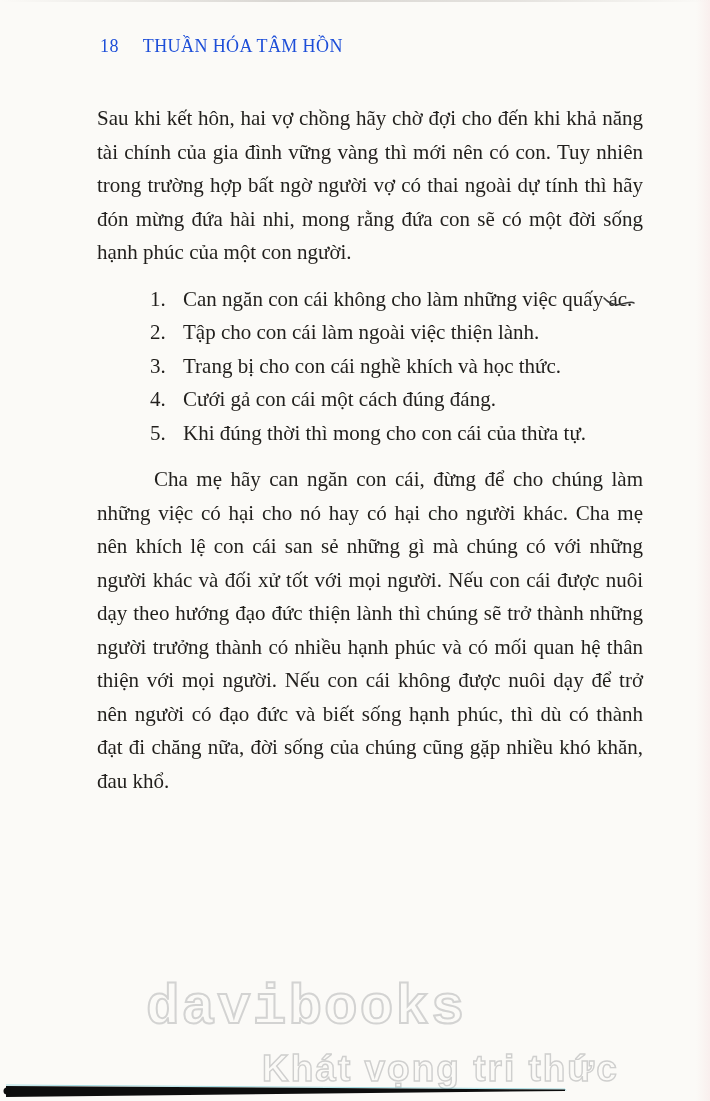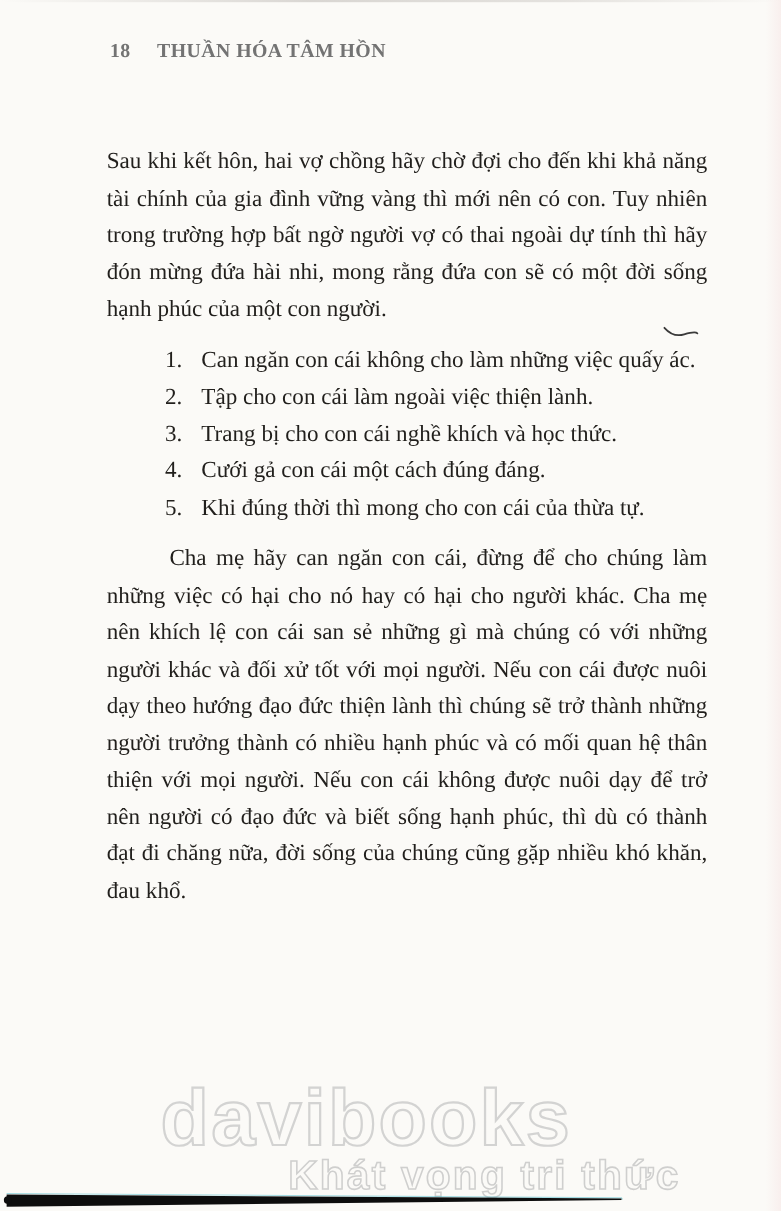--- a/index.html
+++ b/index.html
@@ -22,49 +22,48 @@
       rgba(190,185,180,0) 100%);
   }
   .right-tint {
     position: absolute; top: 0; right: 0; width: 14px; height: 100%;
     background: linear-gradient(90deg, rgba(247,230,230,0), rgba(246,226,226,0.45));
     pointer-events: none;
   }
 
   .header {
     position: absolute; top: 36px; left: 100px;
-    font-size: 18px; font-weight: bold;
-    letter-spacing: 0.4px; color: #737373;
+    font-size: 18px; font-weight: normal;
+    letter-spacing: 0.4px; color: #1d4ed8;
     white-space: nowrap;
   }
   .header .page-num { margin-right: 24px; }
 
   .text-block {
     position: absolute; top: 102px; left: 97px; width: 546px;
     font-size: 21px; line-height: 33.5px;
     text-align: justify;
-    margin-top: 28px;
   }
   .para { margin: 0 0 13px 0; }
   .para.indent { text-indent: 57px; }
 
   .list { margin: 0 0 13px 53px; }
   .list-item { display: flex; }
   .list-item .num { flex: none; width: 33px; }
   .list-item .txt { flex: 1 1 auto; text-align: justify; }
 
   .pen-mark {
     position: absolute; top: 293px; left: 602px;
     width: 34px; height: 18px;
   }
 
   .watermark-brand {
     position: absolute; top: 976px; left: 146px;
-    font-family: Liberation Sans, sans-serif;
-    font-size: 72px; font-weight: bold; letter-spacing: 2px;
+    font-family: Liberation Mono, monospace;
+    font-size: 56px; font-weight: bold; letter-spacing: 2px;
     color: rgba(255,255,255,0.01);
     -webkit-text-stroke: 2px #d3d3d2;
     white-space: nowrap;
   }
   .watermark-tagline {
     position: absolute; top: 1048px; left: 262px;
     font-family: "Liberation Sans", "DejaVu Sans", sans-serif;
     font-size: 37px; font-weight: bold; letter-spacing: 2px;
     color: rgba(255,255,255,0.01);
     -webkit-text-stroke: 1.4px #cfcfce;

